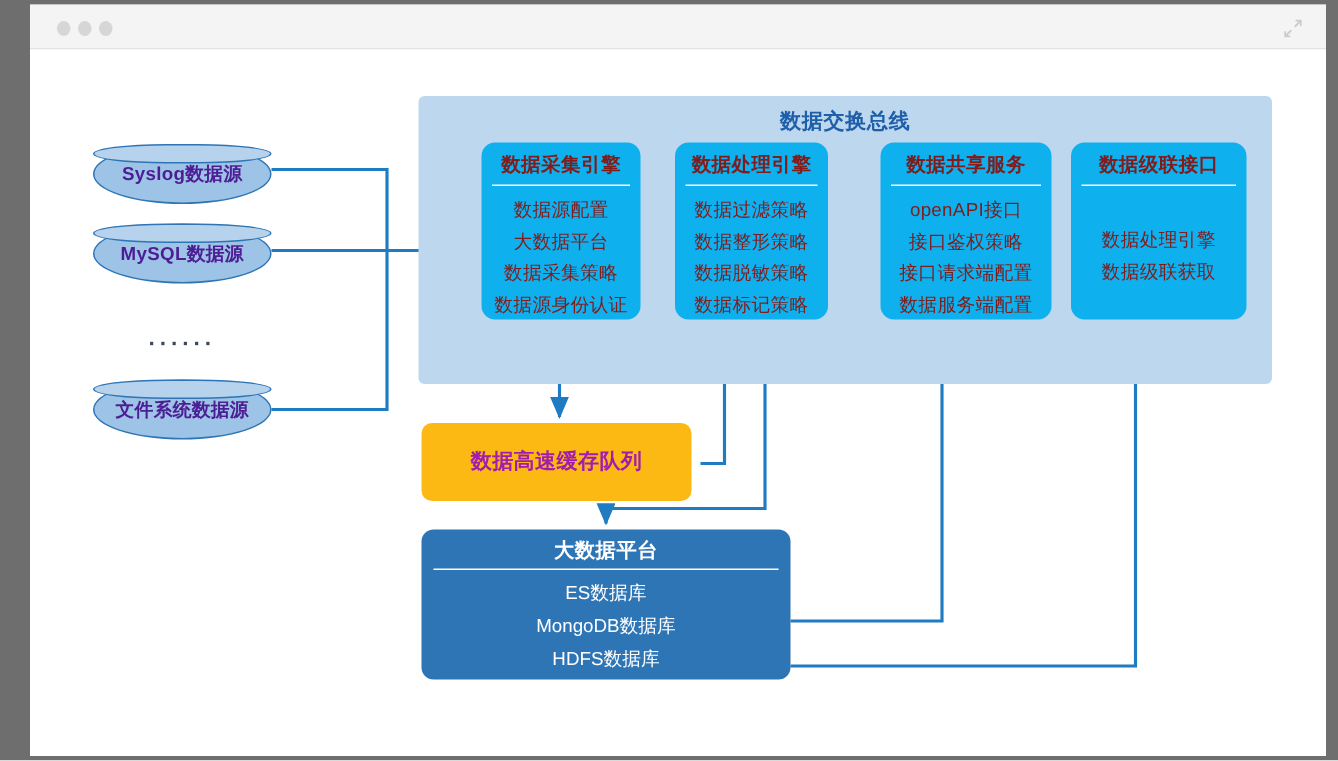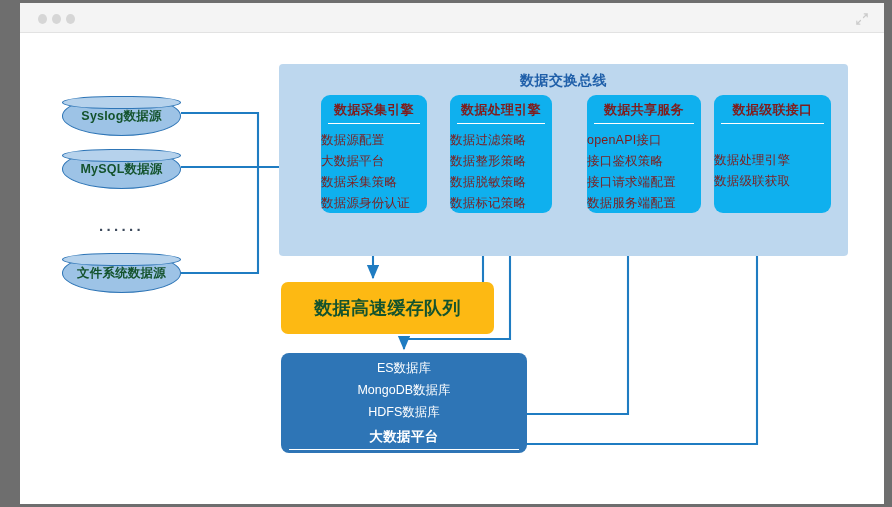--- a/index.html
+++ b/index.html
@@ -70,21 +70,21 @@
     position: absolute;
     width: 119px;
     height: 40px;
     background: #9dc3e6;
     border: 1.4px solid #2e75b6;
     border-radius: 60px / 20px;
     box-sizing: border-box;
     display: flex;
     align-items: center;
     justify-content: center;
-    color: #14532d;
+    color: #4c1d95;
     font-size: 12.5px;
     font-weight: bold;
     letter-spacing: .2px;
   }
   .cylinder::before {
     content: "";
     position: absolute;
     left: -1.4px; top: -1.4px;
     width: 119px;
     height: 13px;
@@ -150,39 +150,39 @@
   }
   .card-head::after {
     content: "";
     position: absolute;
     left: 7px; right: 7px; bottom: 0;
     height: 1.5px;
     background: #ffffff;
   }
   .card-body {
     padding-top: 6px;
-    text-align: left;
+    text-align: center;
     font-size: 12.5px;
     line-height: 21px;
     letter-spacing: .2px;
   }
   #card-cascade .card-body { padding-top: 26px; }
   
   #cache-queue {
     position: absolute;
     left: 261px; top: 249px;
-    width: 213px;
+    width: 180px;
     height: 52px;
     background: #fdb913;
     border-radius: 7px;
     display: flex;
     align-items: center;
     justify-content: center;
-    color: #14532d;
-    font-size: 18px;
+    color: #a21caf;
+    font-size: 14px;
     font-weight: bold;
     letter-spacing: .3px;
   }
   
   #bigdata-platform {
     position: absolute;
     left: 261px; top: 320px;
     width: 246px;
     height: 100px;
     background: #2e75b6;
@@ -308,22 +308,22 @@
           <div>数据级联获取</div>
         </div>
       </div>
     </div>
 
     <div id="cache-queue">
       <span>数据高速缓存队列</span>
     </div>
 
     <div id="bigdata-platform">
+      <div id="bigdata-head">大数据平台</div>
       <div id="bigdata-body">
         <div>ES数据库</div>
         <div>MongoDB数据库</div>
         <div>HDFS数据库</div>
       </div>
-      <div id="bigdata-head">大数据平台</div>
     </div>
 
   </div>
 </div>
 
 </body></html>

